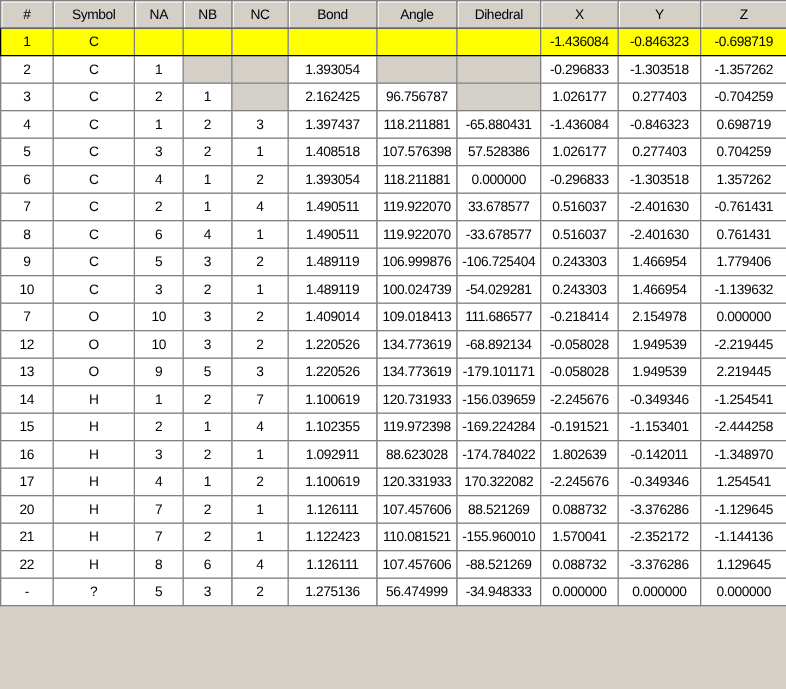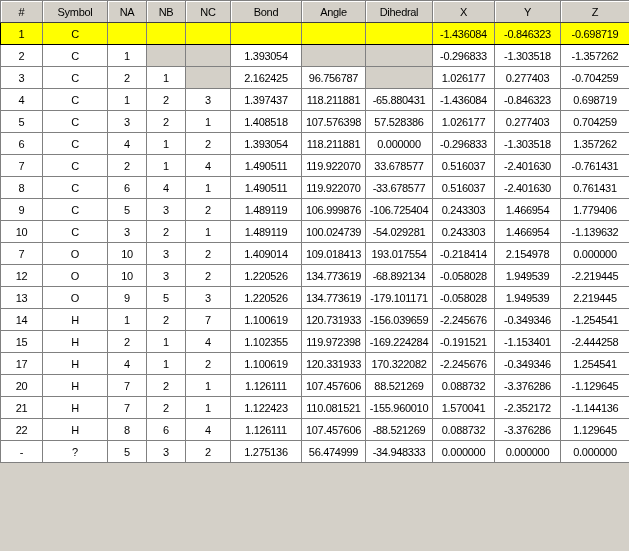--- a/index.html
+++ b/index.html
@@ -208,21 +208,21 @@
         <td>-1.139632</td>
       </tr>
       <tr>
         <td>7</td>
         <td>O</td>
         <td>10</td>
         <td>3</td>
         <td>2</td>
         <td>1.409014</td>
         <td>109.018413</td>
-        <td>193.017554</td>
+        <td>111.686577</td>
         <td>-0.218414</td>
         <td>2.154978</td>
         <td>0.000000</td>
       </tr>
       <tr>
         <td>12</td>
         <td>O</td>
         <td>10</td>
         <td>3</td>
         <td>2</td>
@@ -266,20 +266,33 @@
         <td>1</td>
         <td>4</td>
         <td>1.102355</td>
         <td>119.972398</td>
         <td>-169.224284</td>
         <td>-0.191521</td>
         <td>-1.153401</td>
         <td>-2.444258</td>
       </tr>
       <tr>
+        <td>16</td>
+        <td>H</td>
+        <td>3</td>
+        <td>2</td>
+        <td>1</td>
+        <td>1.092911</td>
+        <td>88.623028</td>
+        <td>-174.784022</td>
+        <td>1.802639</td>
+        <td>-0.142011</td>
+        <td>-1.348970</td>
+      </tr>
+      <tr>
         <td>17</td>
         <td>H</td>
         <td>4</td>
         <td>1</td>
         <td>2</td>
         <td>1.100619</td>
         <td>120.331933</td>
         <td>170.322082</td>
         <td>-2.245676</td>
         <td>-0.349346</td>

